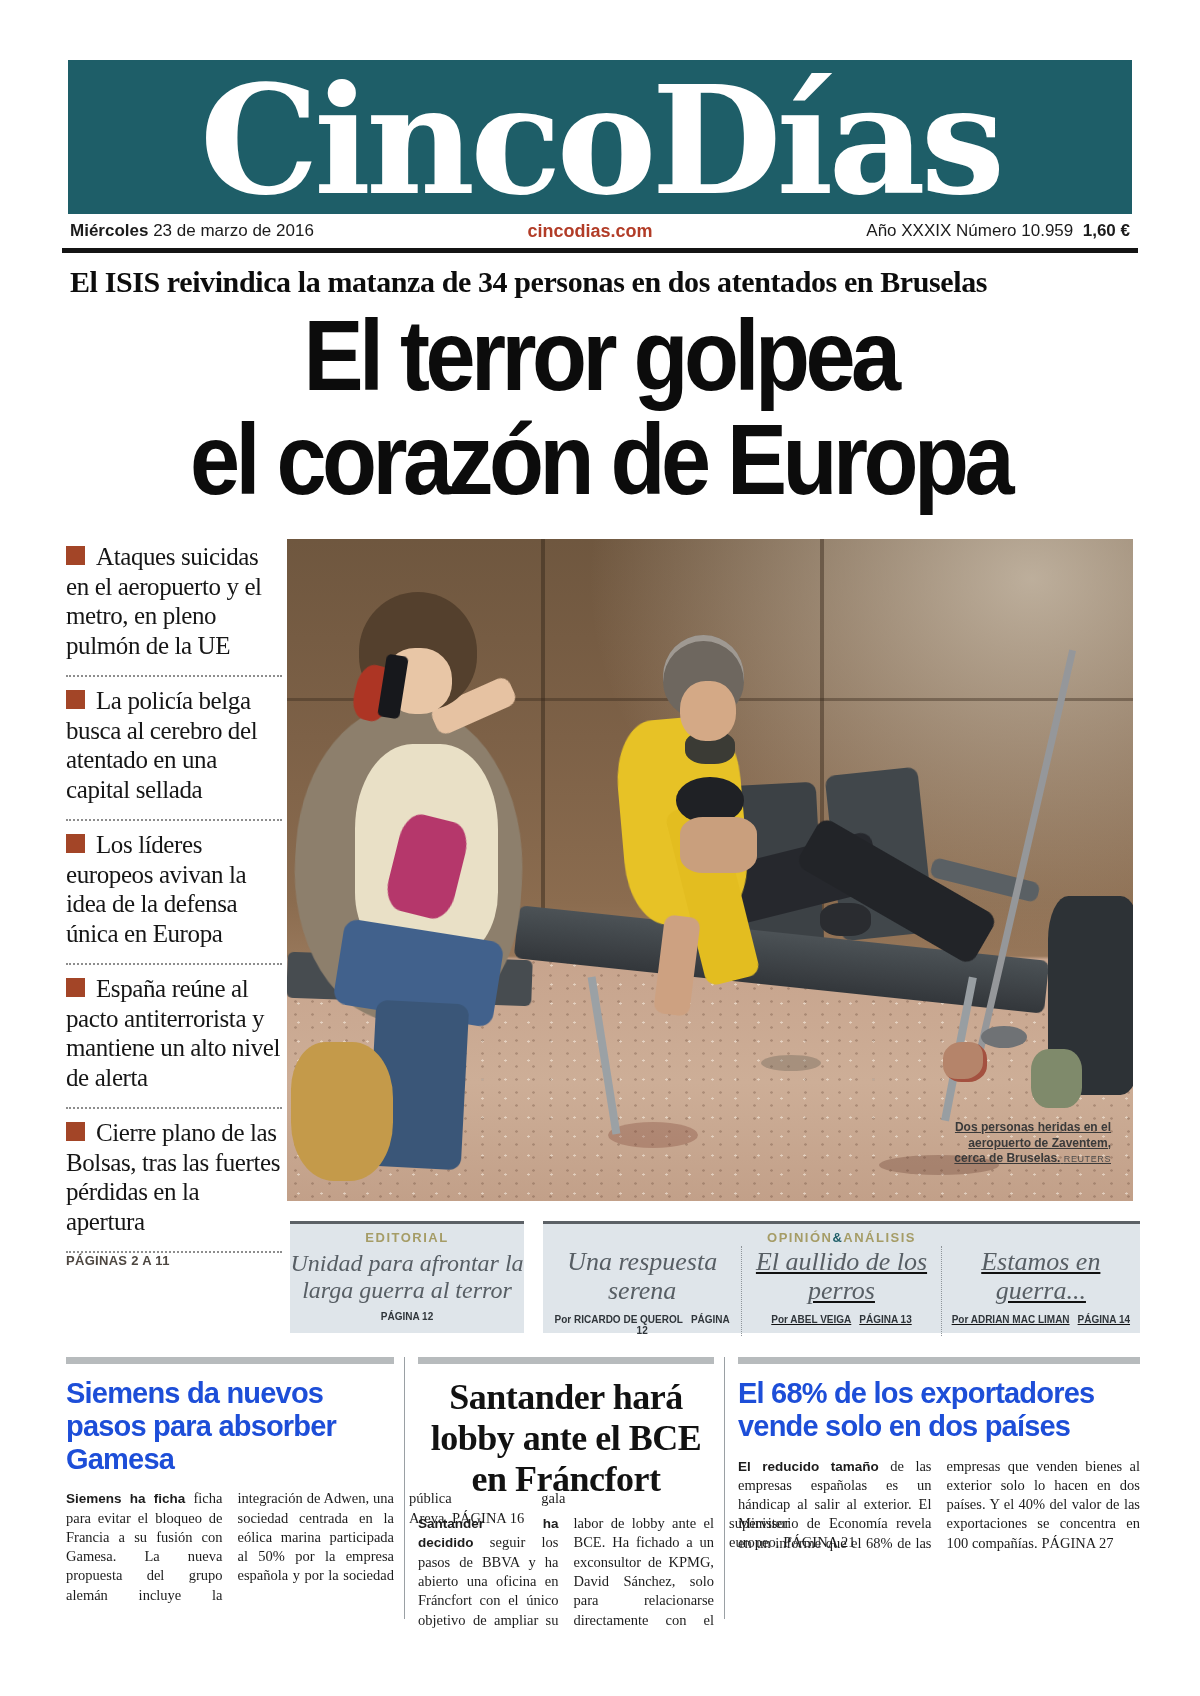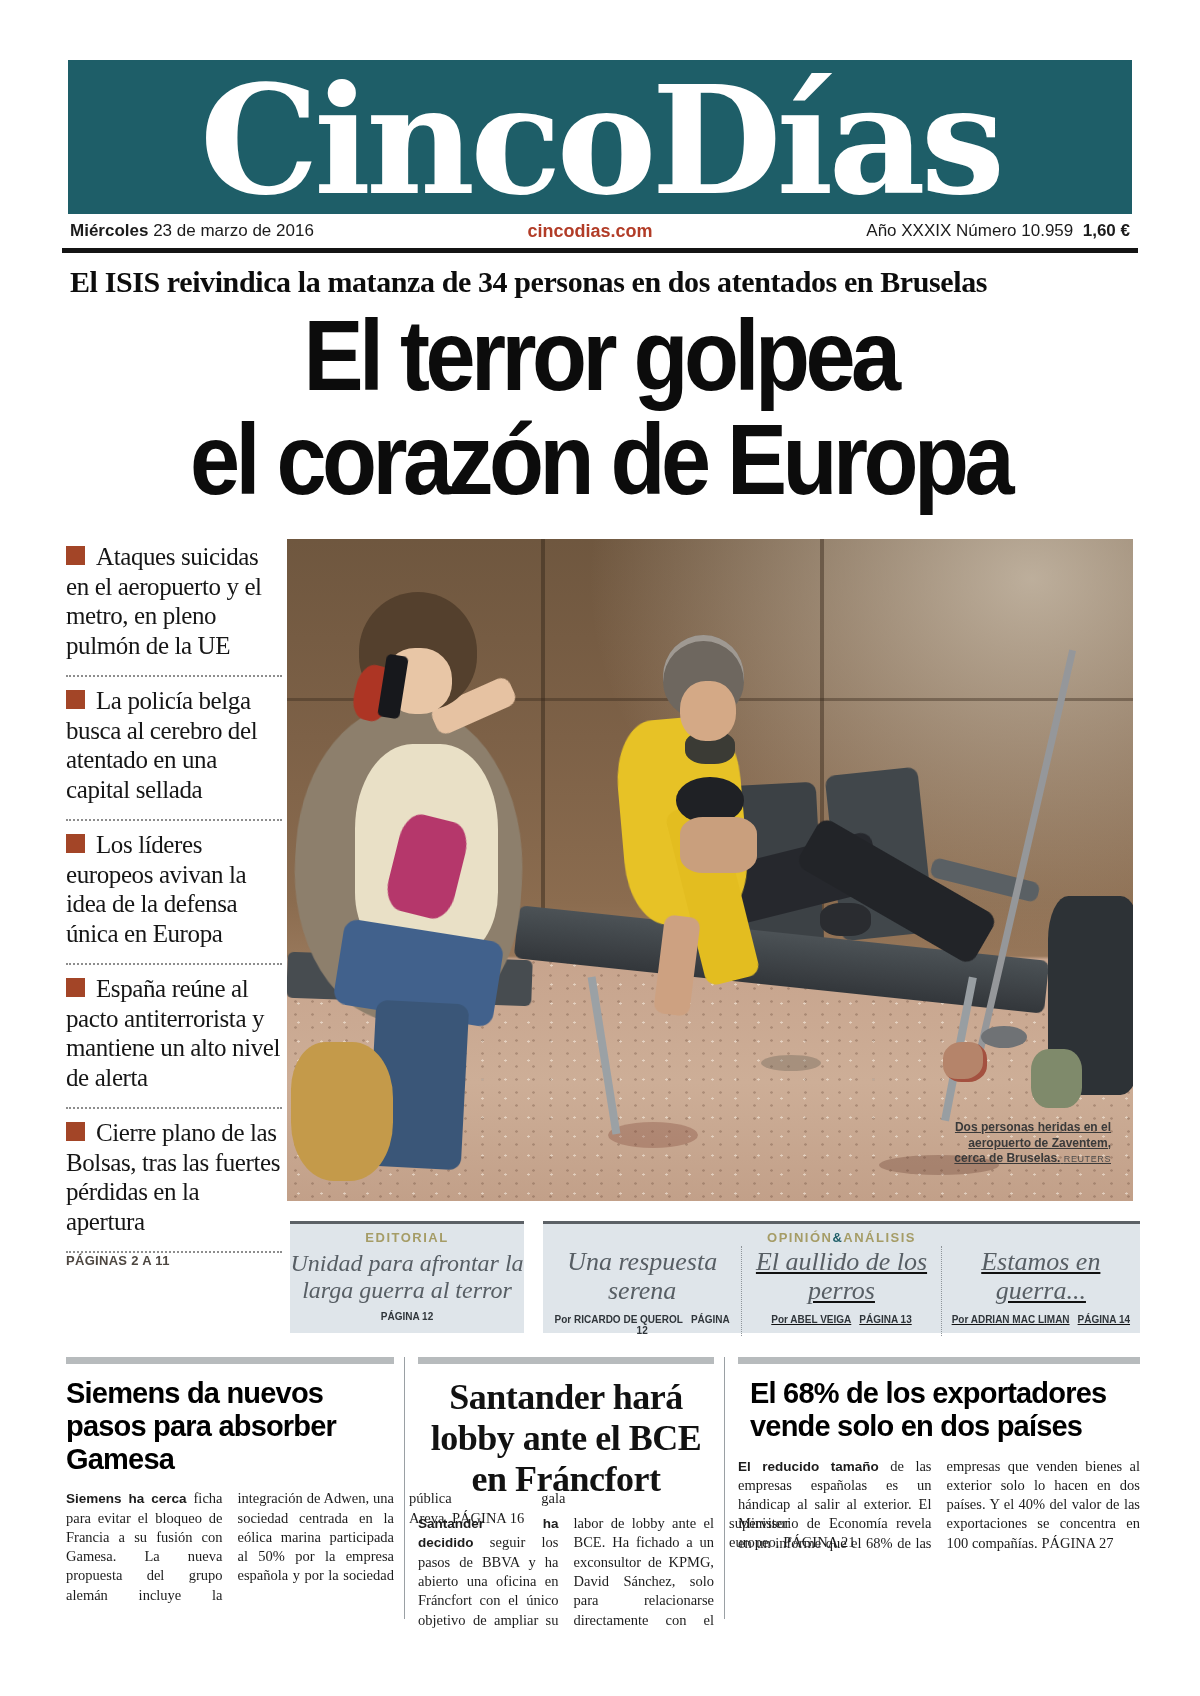--- a/index.html
+++ b/index.html
@@ -156,21 +156,21 @@
   
   .bottom{position:relative;margin-top:20px;height:320px;}
   .v-sep{position:absolute;top:0;width:1px;height:262px;background:#9aa0a4;}
   .sep1{left:344px;} .sep2{left:664px;}
   .art{position:absolute;top:0;}
   .art1{left:6px;width:328px;}
   .art2{left:358px;width:296px;}
   .art3{left:678px;width:402px;}
   .bar{height:7px;background:var(--bar_gray,#b7bbbd);margin-bottom:13px;}
   .art-hl-sans{font-weight:bold;font-size:29px;line-height:1.13;
-        letter-spacing:-.8px;color:#000000;}
+        letter-spacing:-.8px;color:#1d4ed8;}
   .art-hl-serif{font-family:"Liberation Serif",serif;font-size:36px;
         line-height:1.14;text-align:center;letter-spacing:-.5px;color:#121212;}
   .art-body{margin-top:14px;columns:2;column-gap:15px;
         font-family:"Liberation Serif",serif;font-size:14.5px;line-height:1.33;
         text-align:justify;color:#1c1c1c;height:132px;}
   .lead{font-weight:bold;font-family:"Liberation Sans",sans-serif;font-size:13.5px;}
   .pg{white-space:nowrap;margin-left:4px;}
 </style>
 </head>
 <body>
@@ -282,29 +282,29 @@
     </div>
   </div>
 
   <div class="bottom">
     <div class="v-sep sep1"></div>
     <div class="v-sep sep2"></div>
 
     <article class="art art1">
       <div class="bar"></div>
       <h2 class="art-hl-sans" style="margin:0;">Siemens da nuevos pasos para absorber Gamesa</h2>
-      <p class="art-body"><span class="lead">Siemens ha cerca</span><span> ficha para evitar el bloqueo de Francia a su fusión con Gamesa. La nueva propuesta del grupo alemán incluye la integración de Adwen, una sociedad centrada en la eólica marina participada al 50% por la empresa española y por la sociedad pública gala Areva.</span><span class="pg">PÁGINA 16</span></p>
+      <p class="art-body"><span class="lead">Siemens ha ficha</span><span> ficha para evitar el bloqueo de Francia a su fusión con Gamesa. La nueva propuesta del grupo alemán incluye la integración de Adwen, una sociedad centrada en la eólica marina participada al 50% por la empresa española y por la sociedad pública gala Areva.</span><span class="pg">PÁGINA 16</span></p>
     </article>
 
     <article class="art art2">
       <div class="bar"></div>
       <h2 class="art-hl-serif" style="margin:0;">Santander hará lobby ante el BCE en Fráncfort</h2>
       <p class="art-body"><span class="lead">Santander ha decidido</span><span> seguir los pasos de BBVA y ha abierto una oficina en Fráncfort con el único objetivo de ampliar su labor de lobby ante el BCE. Ha fichado a un exconsultor de KPMG, David Sánchez, solo para relacionarse directamente con el supervisor europeo.</span><span class="pg">PÁGINA 21</span></p>
     </article>
 
     <article class="art art3">
       <div class="bar"></div>
-      <h2 class="art-hl-sans" style="margin:12px;">El 68% de los exportadores vende solo en dos países</h2>
+      <h2 class="art-hl-sans" style="margin:0;">El 68% de los exportadores vende solo en dos países</h2>
       <p class="art-body"><span class="lead">El reducido tamaño</span><span> de las empresas españolas es un hándicap al salir al exterior. El Ministerio de Economía revela en un informe que el 68% de las empresas que venden bienes al exterior solo lo hacen en dos países. Y el 40% del valor de las exportaciones se concentra en 100 compañías.</span><span class="pg">PÁGINA 27</span></p>
     </article>
   </div>
 
 </div>
 
 </body></html>

